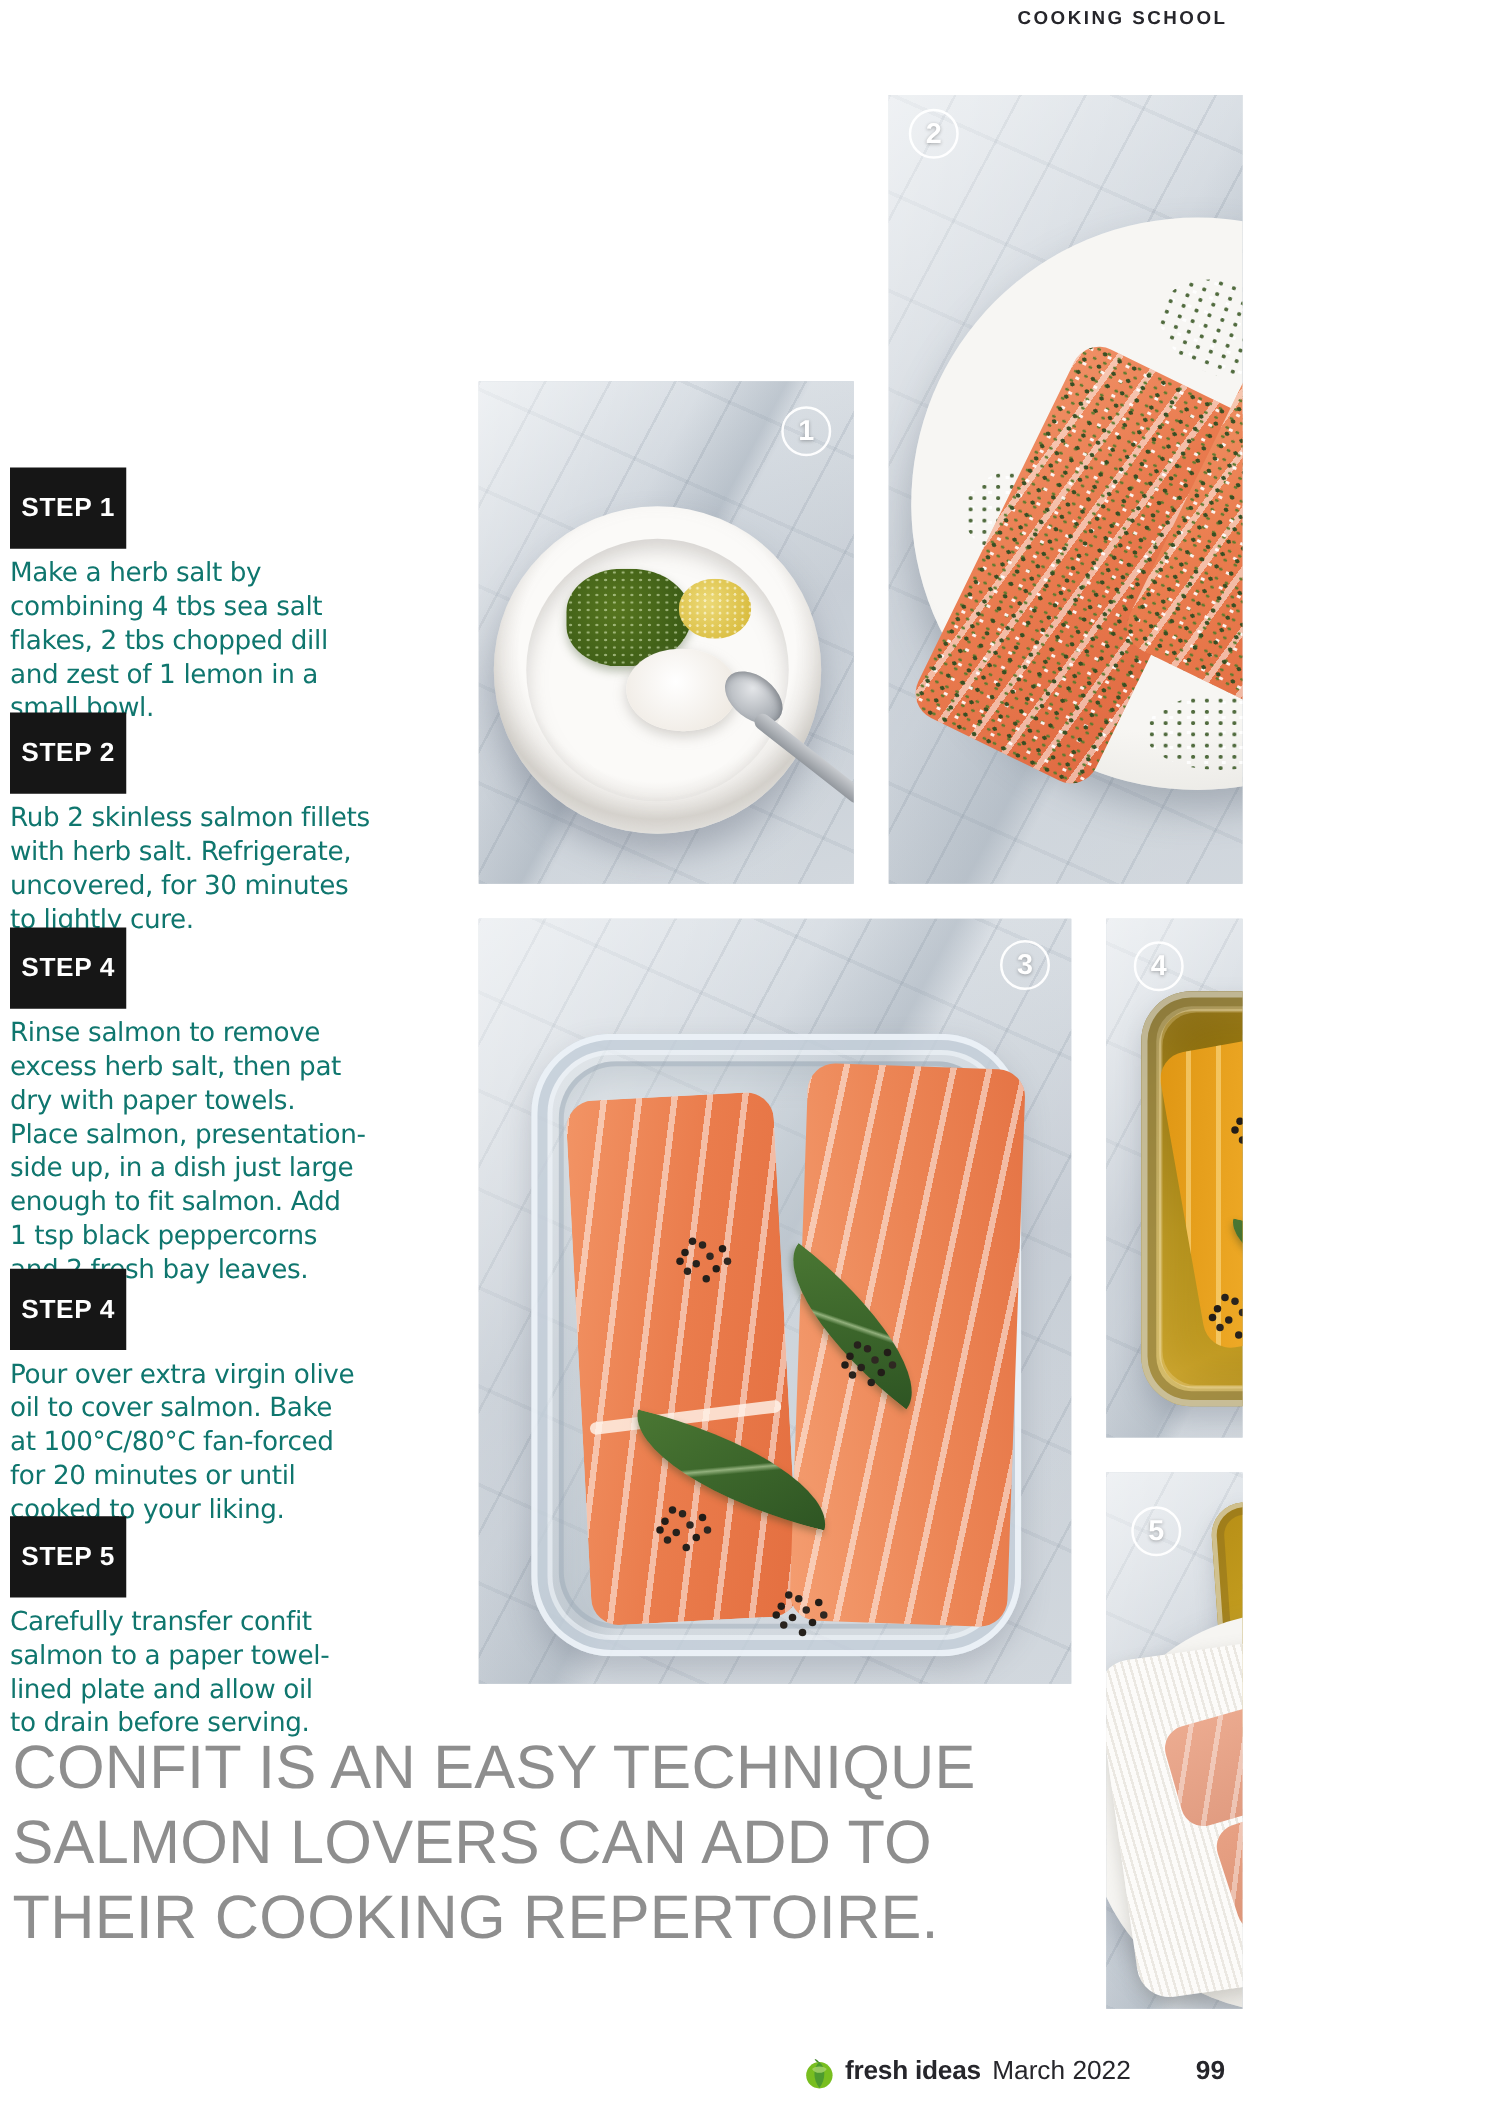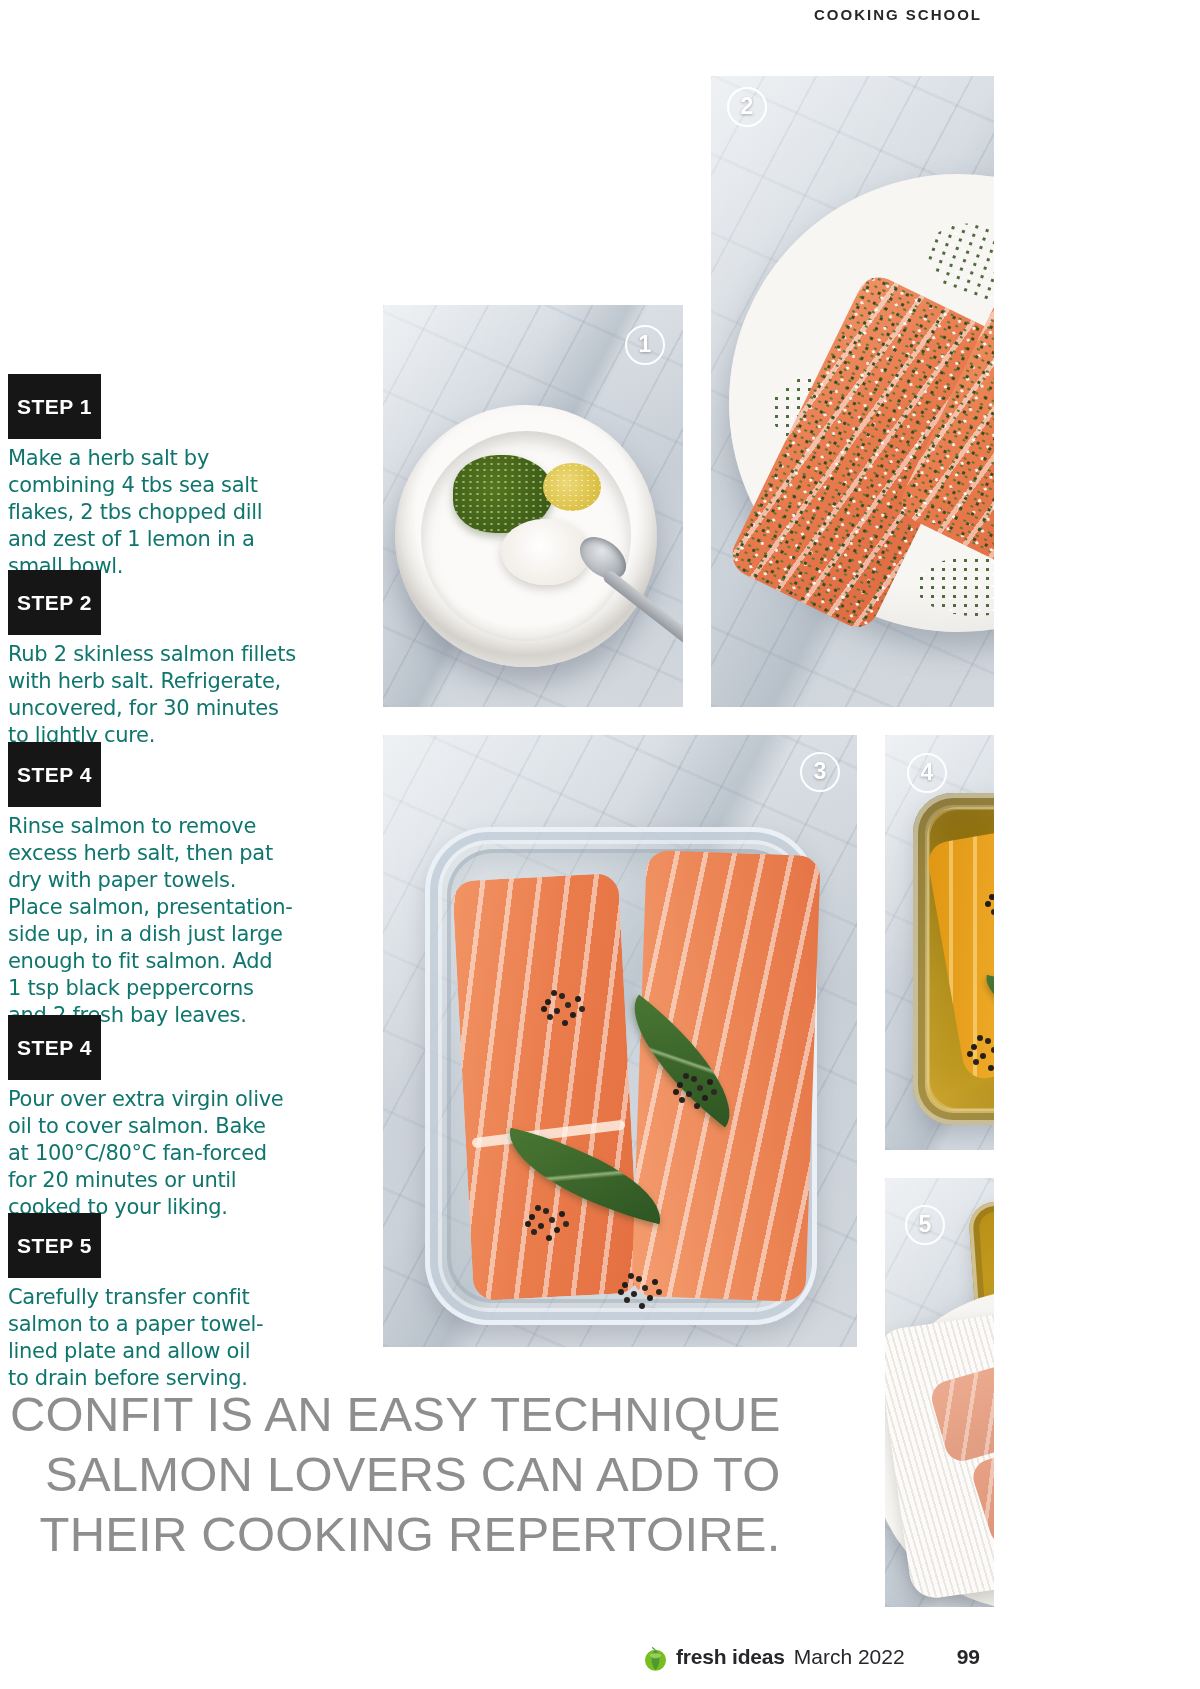--- a/index.html
+++ b/index.html
@@ -13,21 +13,21 @@
   
   .step{position:absolute;left:8px;width:320px;}
   .step-label{display:inline-block;background:#161616;color:#ffffff;font-weight:700;
               font-size:21px;line-height:29px;padding:18px 9px;letter-spacing:.5px;margin-bottom:6px;}
   .step-line{font-size:21px;line-height:27px;color:#0f766e;white-space:nowrap;
              font-family:"DejaVu Sans","Liberation Sans",sans-serif;letter-spacing:-.3px;}
   #step1{top:374px;} #step2{top:570px;} #step3{top:742px;} #step4{top:1015px;} #step5{top:1213px;}
 
   
   .quote{position:absolute;left:10px;top:1384px;color:#8e8e8e;font-weight:300;
-         font-size:49px;line-height:60px;letter-spacing:.2px;text-align:right;}
+         font-size:49px;line-height:60px;letter-spacing:.2px;}
 
   
   .footer{position:absolute;top:1645px;right:14px;display:flex;align-items:flex-start;color:#26262b;}
   .brand-logo{width:27px;height:27px;margin-right:7px;}
   .brand-name{font-weight:700;font-size:21px;letter-spacing:-.2px;}
   .issue-date{font-size:21px;margin-left:9px;}
   .page-num{font-weight:700;font-size:21px;margin-left:52px;}
 
   
   .photo{position:absolute;overflow:hidden;}

